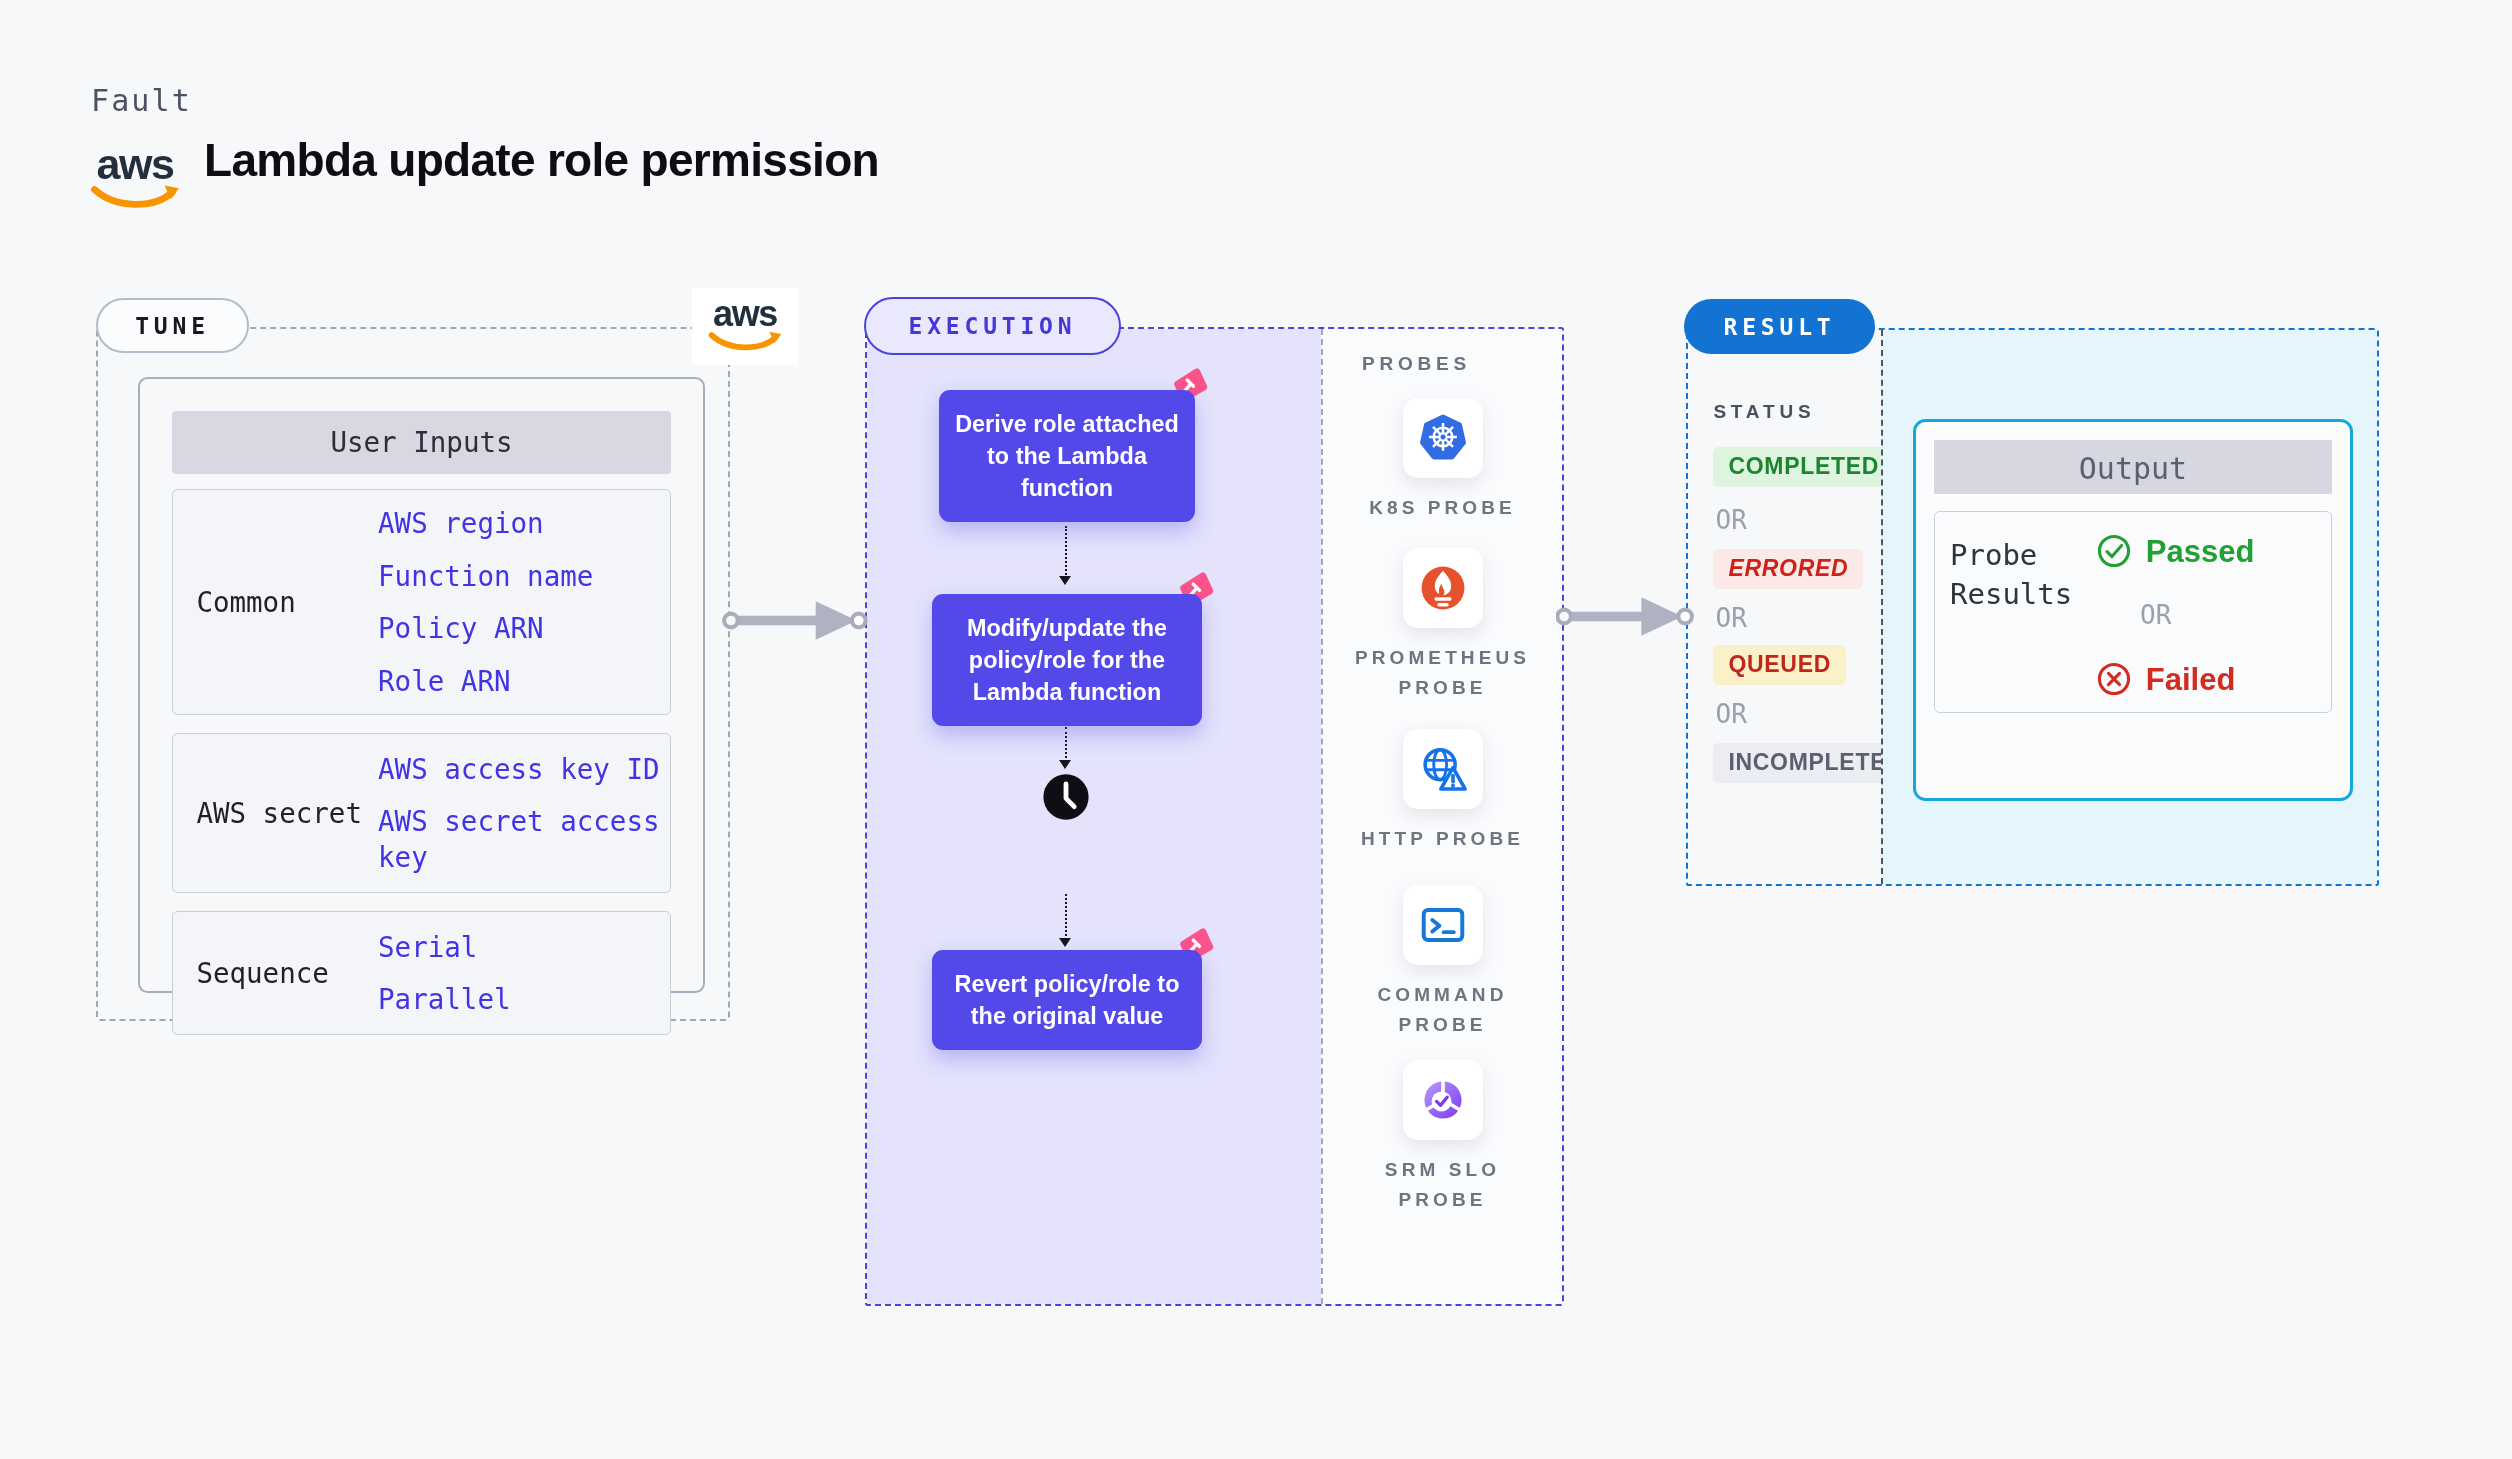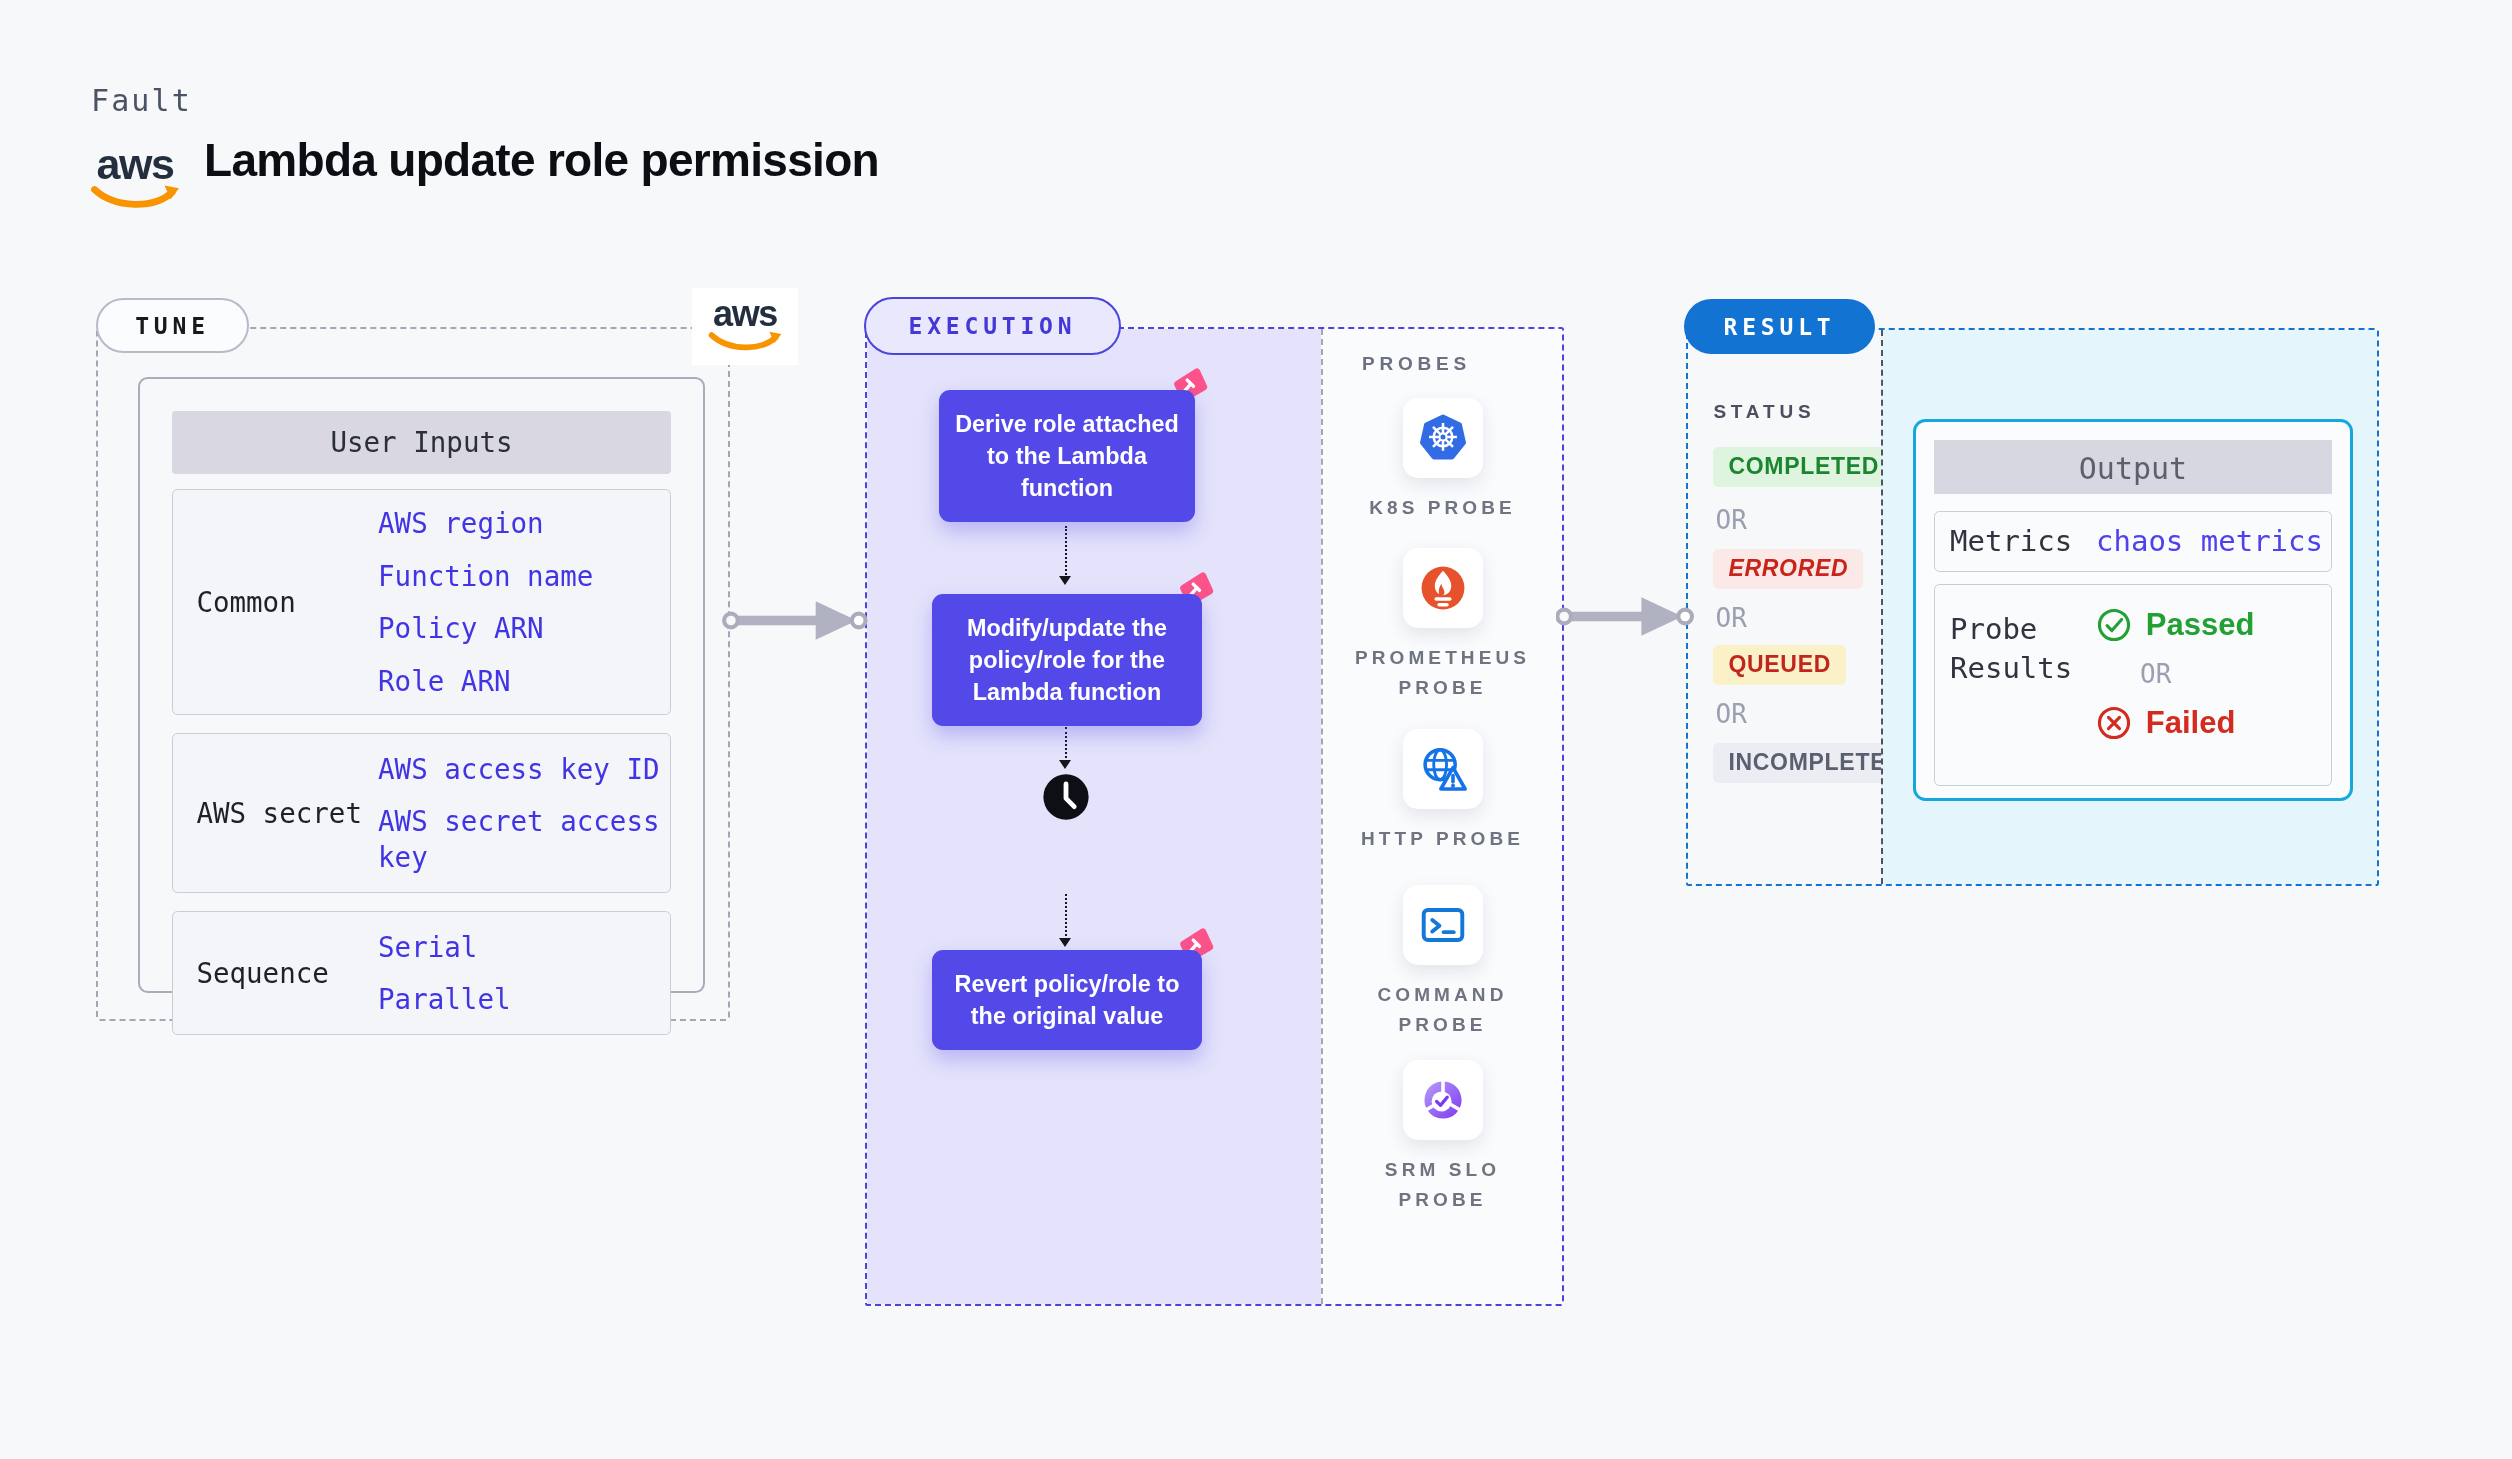--- a/index.html
+++ b/index.html
@@ -82,21 +82,21 @@
 
   .output-card{position:absolute;left:30px;top:89px;width:440px;height:382px;background:#FBFCFE;
                border:3.4px solid #16A8DD;border-radius:12.4px;box-sizing:border-box;padding:18px;}
   .output-header{height:54px;background:#D7D7E1;border-radius:1px;font:500 30px/58px "DejaVu Sans Mono",monospace;
                  color:#5C606D;text-align:center;margin-bottom:16.5px;}
   .output-row{border:1.4px solid #C9CDD9;border-radius:5.5px;background:#FAFBFD;display:flex;
               padding:12.4px 6.9px 12.4px 15px;box-sizing:border-box;margin-bottom:12.4px;}
   .output-row-label{width:146px;font:400 29px/39px "DejaVu Sans Mono",monospace;color:#30343E;align-self:center;}
   .row-probe .output-row-label{align-self:flex-start;margin-top:12.4px;}
   .output-link{font:400 29px/39px "DejaVu Sans Mono",monospace;color:#4F42EE;align-self:center;cursor:pointer;}
-  .pr-col{display:flex;flex-direction:column;gap:18px;padding:9.6px 0;}
+  .pr-col{display:flex;flex-direction:column;gap:33px;padding:9.6px 0;}
   .pr-item{display:flex;align-items:center;gap:13.8px;font:700 31px/1 "Liberation Sans",sans-serif;}
   .pr-pass{color:#23A033;}
   .pr-fail{color:#D32B1F;}
   .pr-or{margin-left:44px;}
 </style>
 </head>
 <body>
 
 <div class="canvas">
 
@@ -280,24 +280,20 @@
       <div class="status-or or-label mono" style="top:275px;">OR</div>
       <div class="status-badge badge-yellow" style="top:315px;">QUEUED</div>
       <div class="status-or or-label mono" style="top:371px;">OR</div>
       <div class="status-badge badge-gray" style="top:413px;">INCOMPLETED</div>
     </div>
 
     <div class="result-cyan">
       <div class="output-card">
         <div class="output-header">Output</div>
 
-        <div class="output-row" style="height:61px;">
-          <div class="output-row-label">Metrics</div>
-          <span class="output-link">chaos metrics</span>
-        </div>
 
         <div class="output-row row-probe" style="height:202px;">
           <div class="output-row-label">Probe Results</div>
           <div class="pr-col">
             <div class="pr-item pr-pass">
               <svg width="36" height="36" viewBox="0 0 52 52">
                 <circle cx="26" cy="26" r="21" stroke="#23A033" stroke-width="4.5" fill="none"></circle>
                 <polyline points="16,27 23,34 37,18" stroke="#23A033" stroke-width="4.5" fill="none" stroke-linecap="round" stroke-linejoin="round"></polyline>
               </svg>
               <span>Passed</span>

